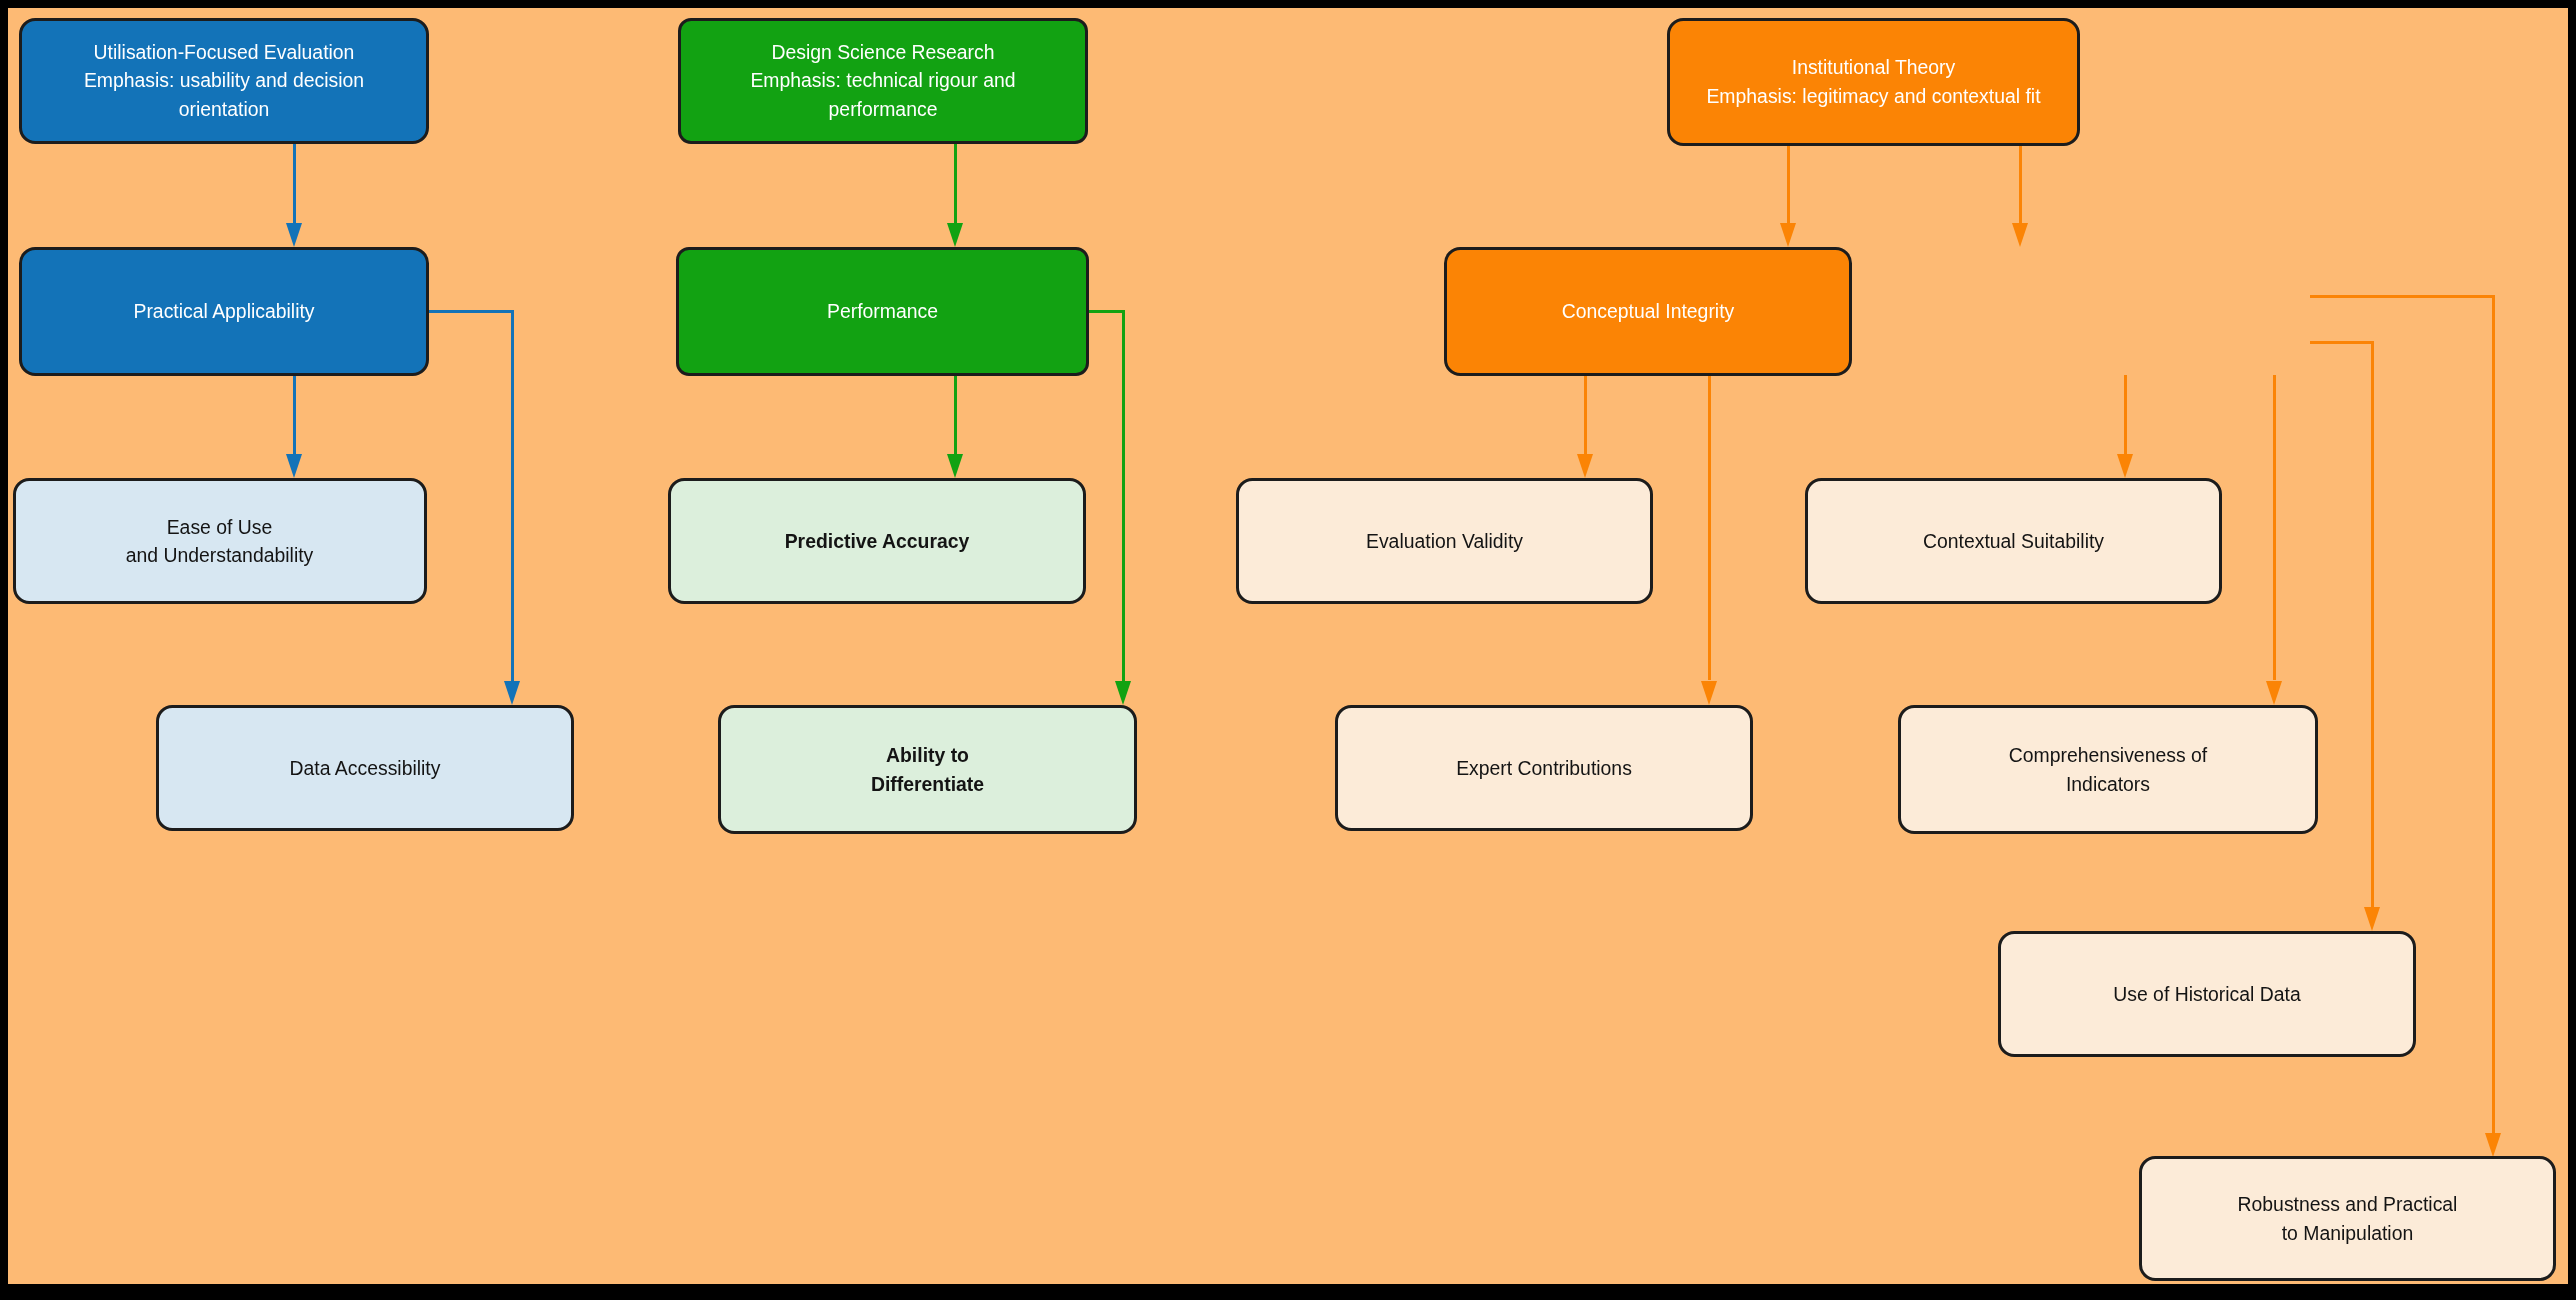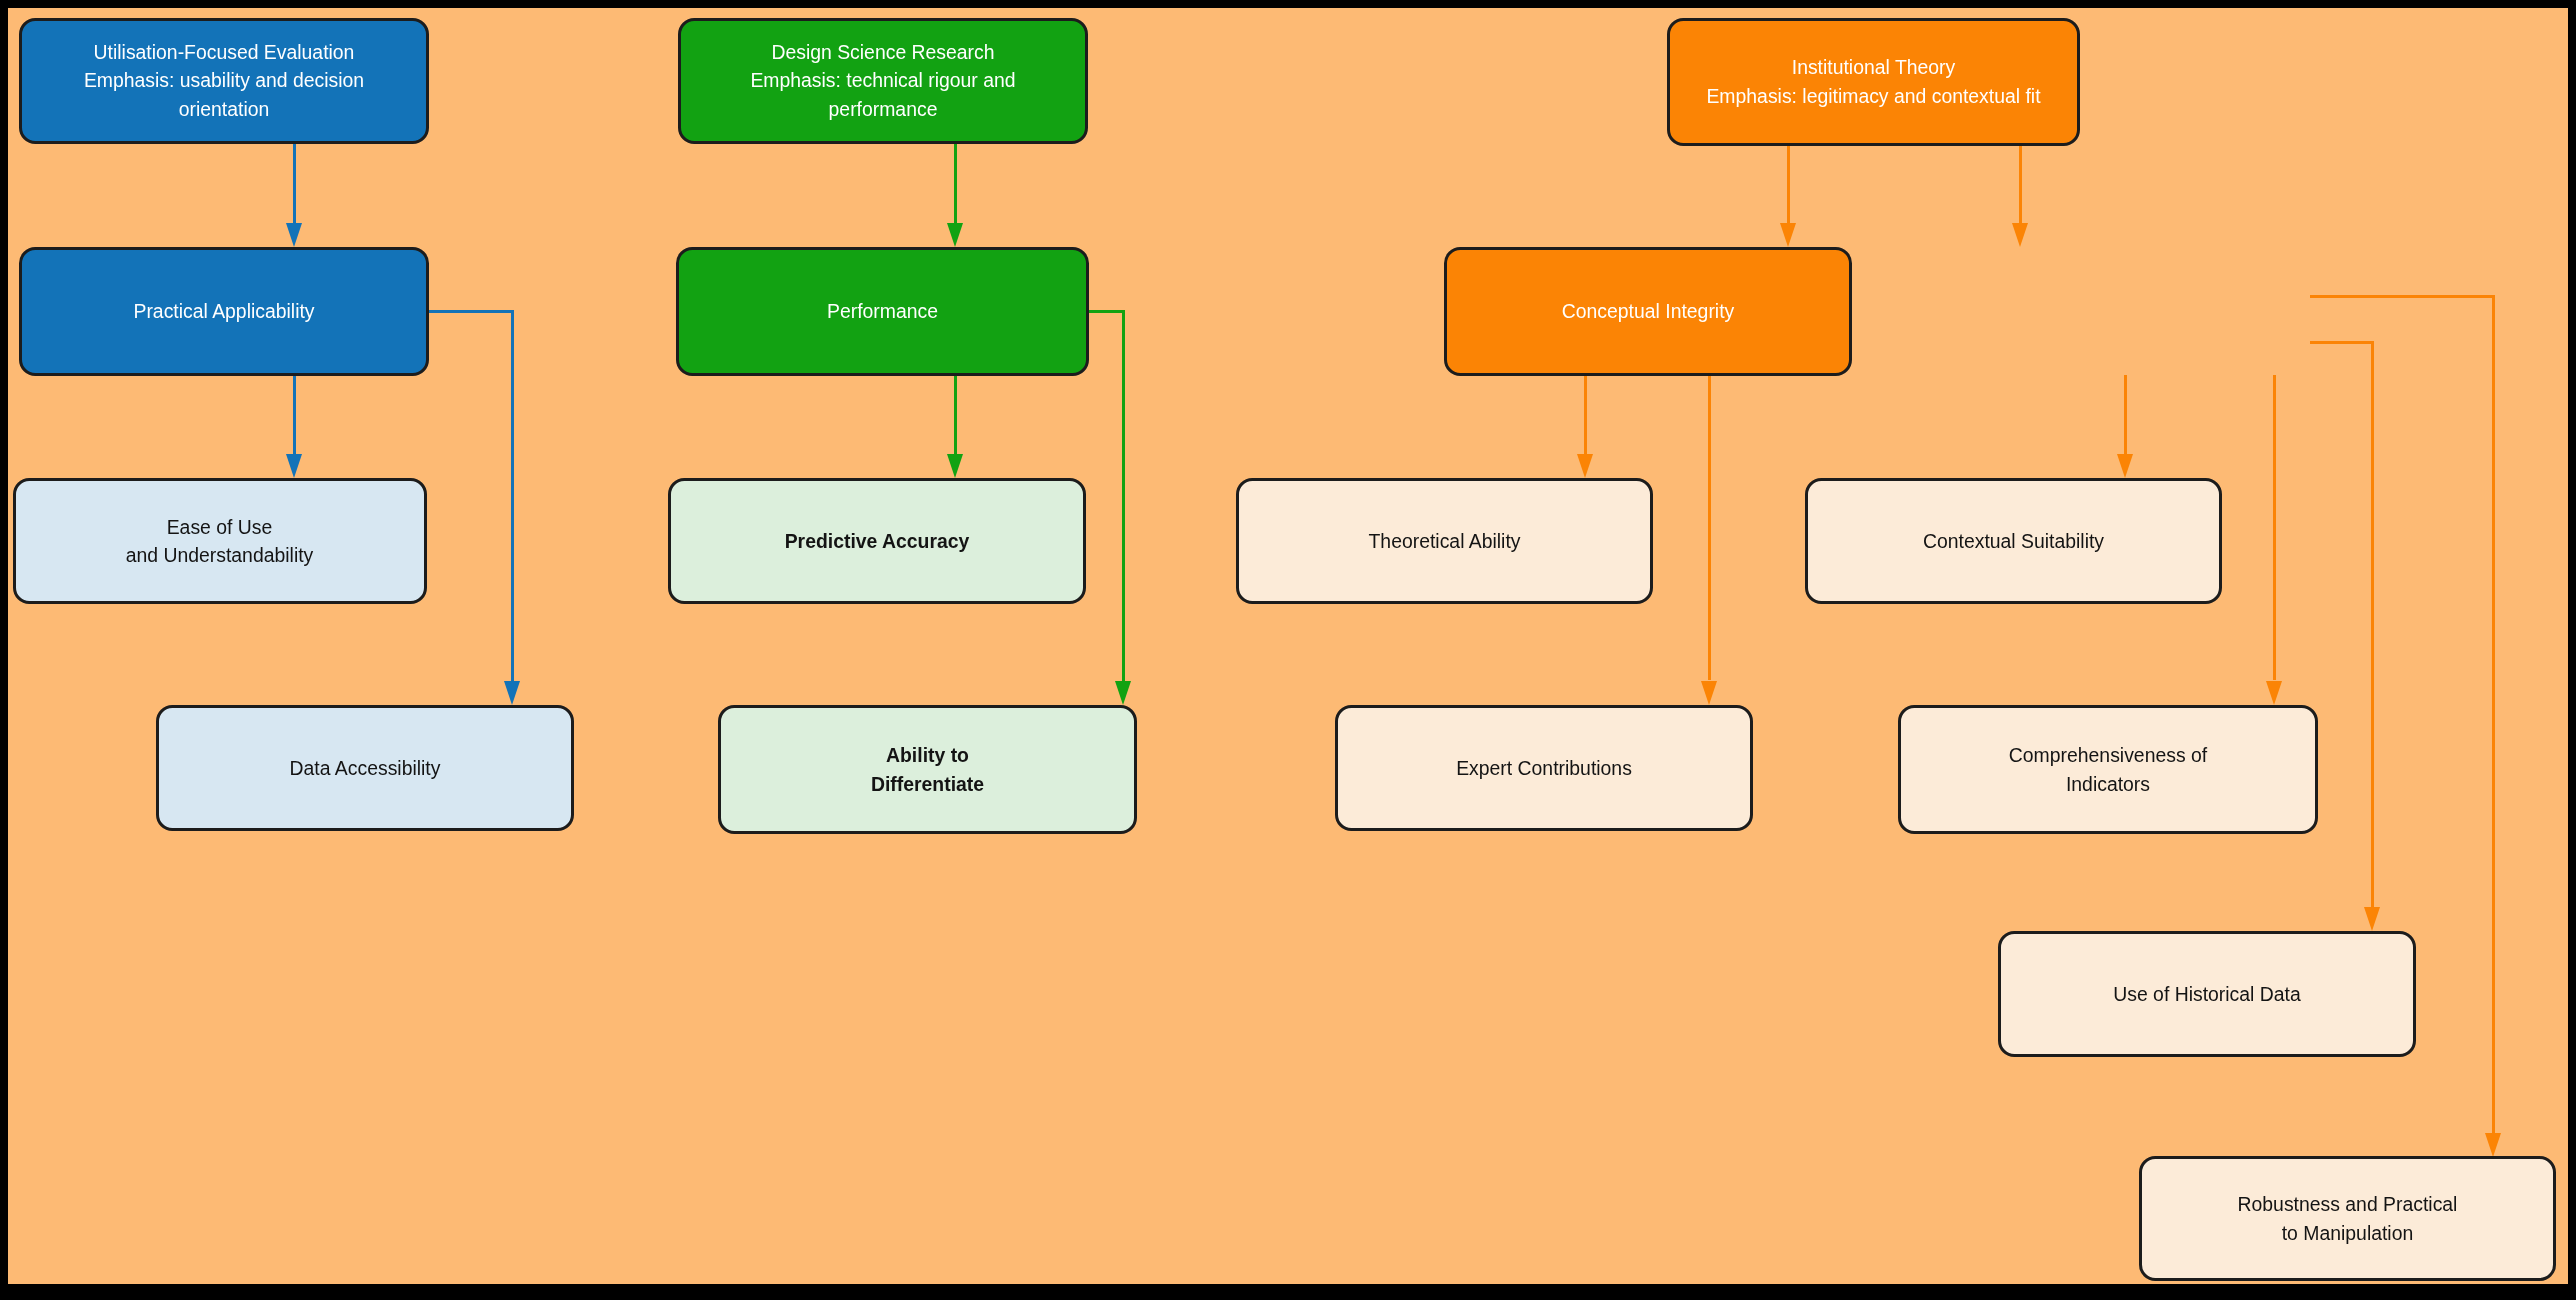--- a/index.html
+++ b/index.html
@@ -4,21 +4,21 @@
 <style>
   html,body{margin:0;padding:0;background:#ffffff;}
   body{width:2576px;height:1300px;overflow:hidden;font-family:"Liberation Sans",sans-serif;}
   .canvas{position:absolute;left:0;top:0;width:2576px;height:1300px;background:#fdba74;}
   .frame{position:absolute;left:0;top:0;right:0;bottom:0;border:8.8px solid #000000;border-bottom-width:16.3px;box-sizing:border-box;pointer-events:none;}
   .node{position:absolute;display:flex;align-items:center;justify-content:center;
         border:3.8px solid #1c1c1c;border-radius:16.3px;box-sizing:border-box;
         text-align:center;font-size:19.4px;line-height:1.45;}
   .node .label{white-space:pre-line;padding:0 15px;}
   .fill-blue{background:#1373b8;color:#ffffff;}
-  .fill-green{background:#12a212;color:#ffffff;}
+  .fill-green{background:#12a212;color:#ffffff;border-radius:13px;}
   .fill-orange{background:#fb8405;color:#ffffff;justify-content:center;}
   .fill-lightblue{background:#d7e7f2;color:#141414;}
   .fill-lightgreen{background:#dcefdc;color:#141414;font-weight:bold;}
   .fill-cream{background:#fcebd8;color:#141414;}
   .edge{position:absolute;}
   .edge.h{height:3.1px;}
   .edge.v{width:3.1px;}
   .c-blue{background:#1373b8;}
   .c-green{background:#12a212;}
   .c-orange{background:#fb8405;}
@@ -103,21 +103,21 @@
   </div>
 
   <div class="node fill-lightblue" style="left:12.5px;top:478px;width:414px;height:126px">
     <span class="label">Ease of Use
 and Understandability</span>
   </div>
   <div class="node fill-lightgreen" style="left:668px;top:478px;width:418px;height:126px">
     <span class="label">Predictive Accuracy</span>
   </div>
   <div class="node fill-cream" style="left:1236px;top:478px;width:417px;height:126px">
-    <span class="label">Theoretical Ability</span>
+    <span class="label">Evaluation Validity</span>
   </div>
   <div class="node fill-cream" style="left:1805px;top:478px;width:417px;height:126px">
     <span class="label">Contextual Suitability</span>
   </div>
 
   <div class="node fill-lightblue" style="left:156px;top:705px;width:418px;height:126px">
     <span class="label">Data Accessibility</span>
   </div>
   <div class="node fill-lightgreen" style="left:718px;top:705px;width:419px;height:129px">
     <span class="label">Ability to

